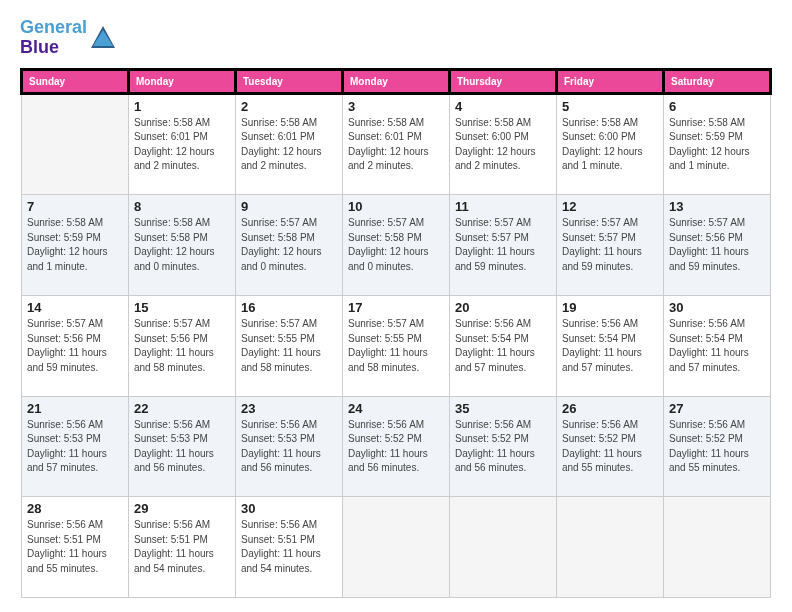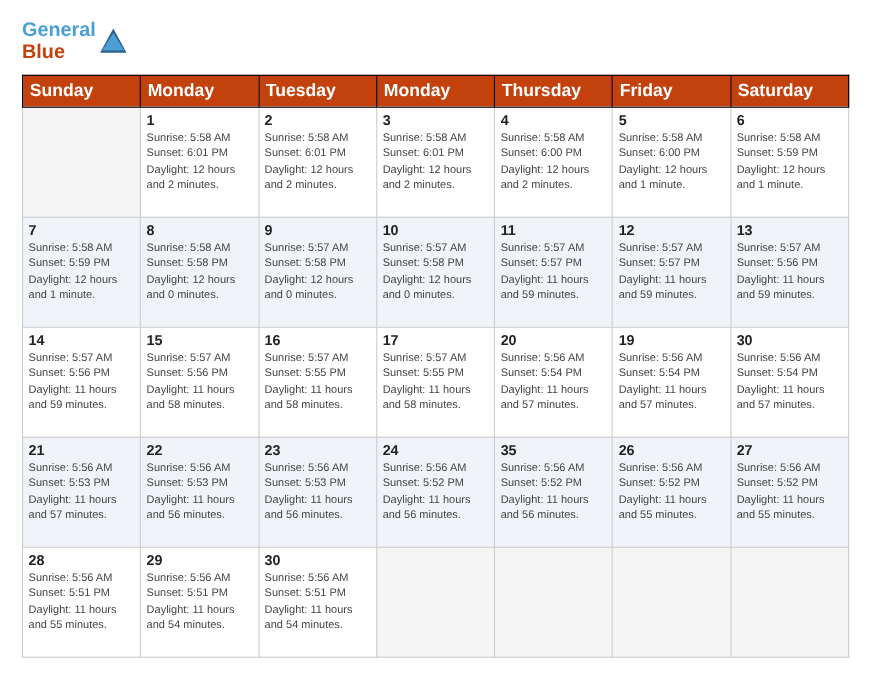--- a/index.html
+++ b/index.html
@@ -55,27 +55,27 @@
       font-weight: normal;
     }
     .calendar {
       flex: 1;
       border: 1px solid #ccc;
       border-collapse: collapse;
       width: 100%;
       table-layout: fixed;
     }
     .calendar th {
-      background: #c2410c;
+      background: #ec4899;
       color: #fff;
       text-align: left;
       padding: 5px 6px;
-      font-size: 16px;
-      font-weight: bold;
-      border: 1px solid #000000;
+      font-size: 10px;
+      font-weight: bold;
+      border: 3px solid #000000;
     }
     .calendar td {
       border: 1px solid #ccc;
       vertical-align: top;
       padding: 4px 5px;
       font-size: 10px;
       color: #333;
       background: #fff;
     }
     .calendar td.empty {
@@ -100,21 +100,21 @@
 </head>
 <body>
 
 <div class="page">
   <div class="header">
     <div class="logo">
       <div>
         <div style="display:flex;align-items:center;">
           <div class="logo-text">
             <span>General</span><br>
-            <span style="color:#c2410c;">Blue</span>
+            <span style="color:#4c1d95;">Blue</span>
           </div>
           <svg class="logo-icon" viewBox="0 0 28 28" xmlns="http://www.w3.org/2000/svg">
             <polygon points="14,2 26,24 2,24" fill="#2c5f8a"></polygon>
             <polygon points="14,6 24,22 4,22" fill="#4a9fd4"></polygon>
           </svg>
         </div>
       </div>
     </div>
     <div class="title-block">
       <h1></h1>

